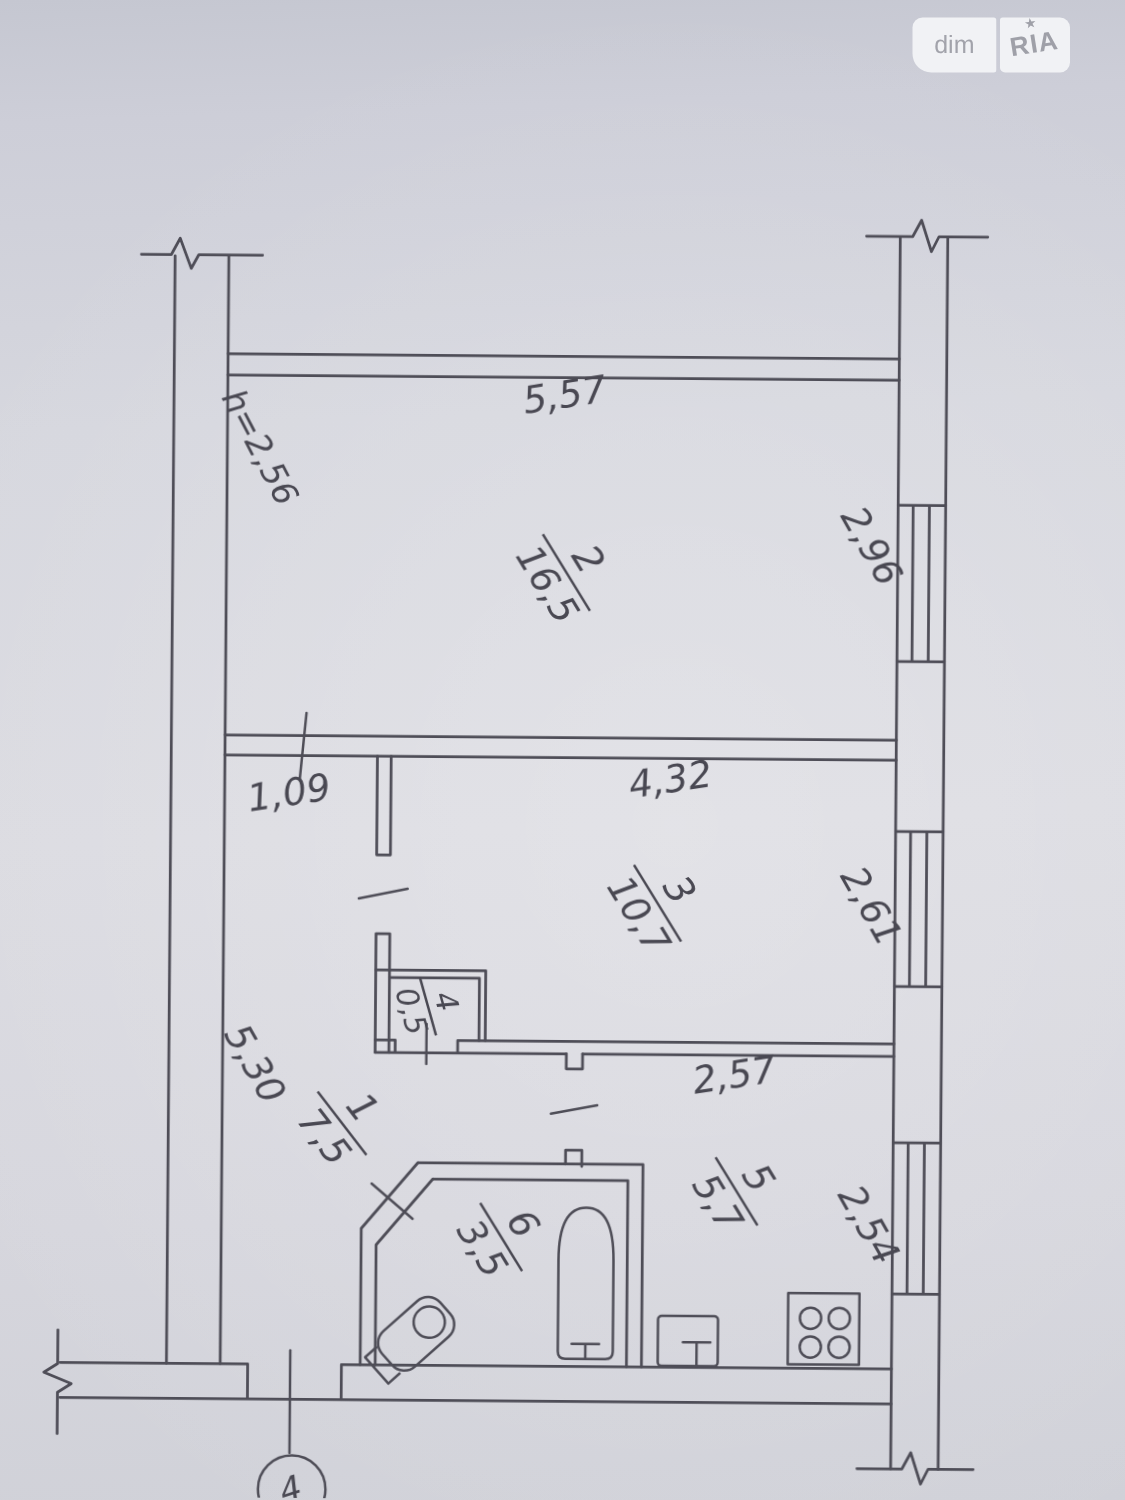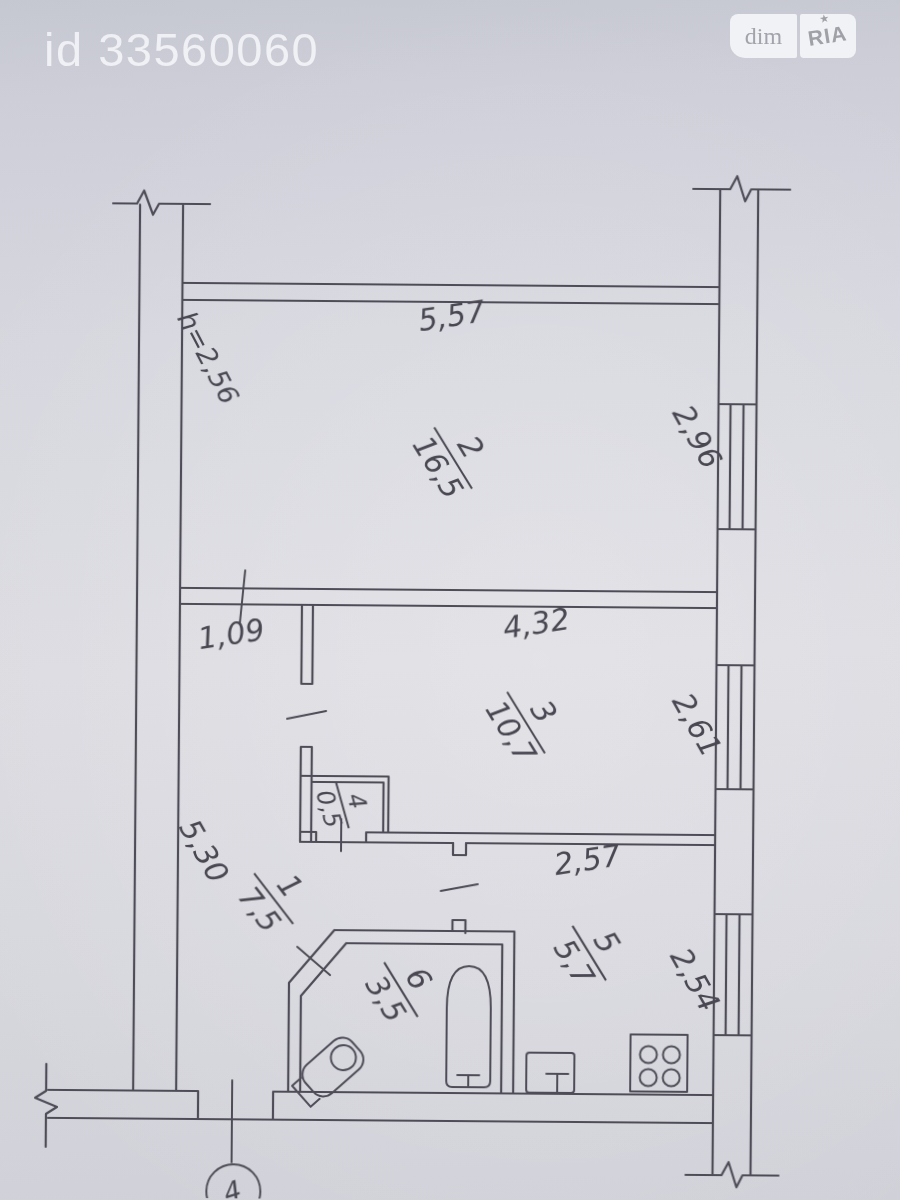--- a/index.html
+++ b/index.html
@@ -16,21 +16,21 @@
     font-size:47px;letter-spacing:1.5px;
     color:rgba(242,243,247,.93);
   }
   .logo{position:absolute;top:14px;right:44px;display:flex;gap:3px;}
   .badge{
     background:rgba(245,246,248,.90);height:44px;
     display:flex;align-items:center;justify-content:center;
   }
   .badge-dim{width:67px;border-radius:8px 2px 2px 15px;}
   .badge-ria{width:56px;border-radius:2px 8px 8px 4px;}
-  .dim-text{color:#a2a3ab;font-size:24px;font-family:Liberation Serif, serif;}
+  .dim-text{color:#a2a3ab;font-size:20px;}
   .ria-wrap{
     position:relative;transform:rotate(-9deg);
     color:#9fa0a8;font-weight:bold;font-size:21px;letter-spacing:1px;
   }
   .ria-star{
     position:absolute;top:-12px;left:50%;transform:translateX(-50%);
     font-size:11px;font-family:"DejaVu Sans",sans-serif;
   }
   .plan-wrap{position:absolute;inset:0;transform:rotate(.45deg);}
   svg{display:block;filter:blur(.3px);}
@@ -41,21 +41,20 @@
     fill:#494852;
   }
   svg .bar{stroke:#494852;stroke-width:2;}
   .dimtxt{font-size:30px;}
 </style>
 </head>
 <body>
 
 <div class="photo">
 
-  <div class="id-mark">id 33560060</div>
 
   <div class="logo">
     <div class="badge badge-dim">
       <span class="dim-text">dim</span>
     </div>
     <div class="badge badge-ria">
       <span class="ria-wrap">
         <span class="ria-star">★</span>
         <span>RIA</span>
       </span>

